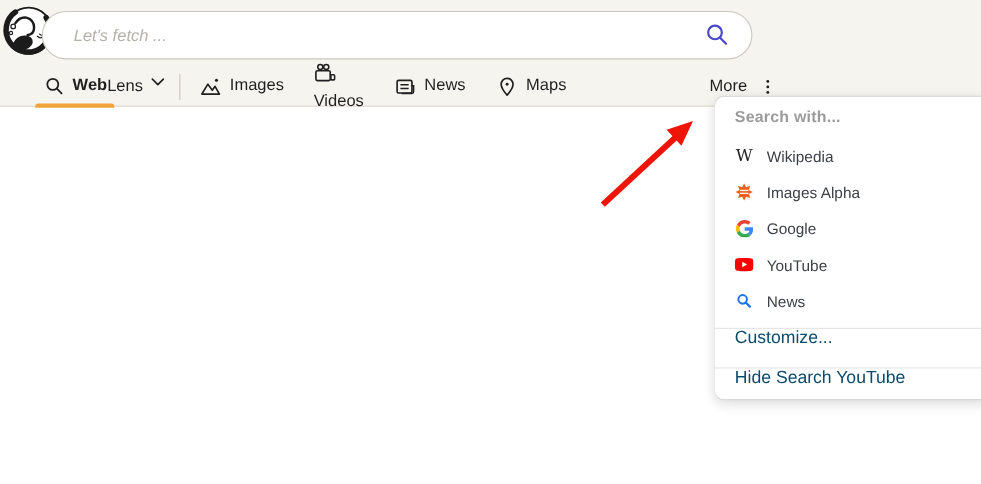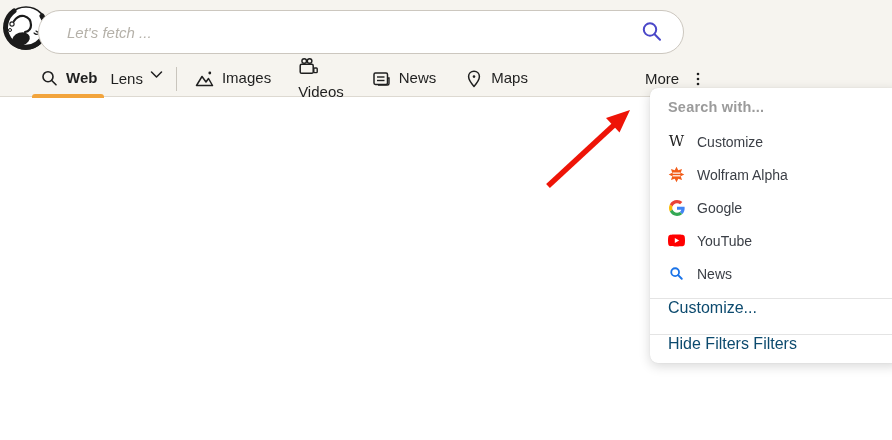--- a/index.html
+++ b/index.html
@@ -18,21 +18,21 @@
   .searchbar input { flex:1; border:none; outline:none; background:transparent;
                      font-size:15px; color:#333; font-family:"Liberation Sans", sans-serif;font-style:italic; }
   .searchbar input::placeholder { color:#b5b1a9; }
   .search-submit { width:26px; height:26px; display:flex; align-items:center; justify-content:center; cursor:pointer; }
 
   
   .nav { position:absolute; top:60px; left:40px; height:37px; display:flex; align-items:center; }
   .tab { display:flex; align-items:flex-start; gap:7px; font-size:15px; color:#1f1f1f; cursor:pointer; white-space:nowrap; }
   .tab svg { display:block; }
   .tab.web { font-weight:bold; }
-  .tab.lens { margin-left:13px; }
+  .tab.lens { }
   .nav-divider { width:1px; height:24px; background:#c9c5bd; margin:0 17px 0 13px; }
   .tab.images { }
   .tab.videos { margin-left:27px;flex-direction:column; }
   .tab.news { margin-left:27px; }
   .tab.maps { margin-left:28px; }
   .active-underline { position:absolute; top:94px; left:32px; width:72px; height:4px;
                       background:#f2a43c; border-radius:3px 3px 0 0; }
   .more { position:absolute; top:60px; left:645px; height:37px; display:flex; align-items:center;
           gap:16px; font-size:15px; color:#1f1f1f; cursor:pointer;justify-content:center; }
 
@@ -154,32 +154,32 @@
 
   <div class="dropdown">
     <div class="menu-header">Search with...</div>
 
     <div class="menu-items">
 
       <div class="menu-item">
         <span class="menu-icon">
             <span class="wiki-w">W</span>
           </span>
-        <span>Customize</span>
+        <span>Wikipedia</span>
       </div>
 
       <div class="menu-item">
         <span class="menu-icon">
           <svg width="17" height="17" viewBox="0 0 24 24">
             <polygon fill="#f25c19" points="12,1 14.5,6 19.8,4.2 18,9.5 23,12 18,14.5 19.8,19.8 14.5,18 12,23 9.5,18 4.2,19.8 6,14.5 1,12 6,9.5 4.2,4.2 9.5,6"></polygon>
             <rect x="6.5" y="9.2" width="11" height="1.7" fill="#ffffff"></rect>
             <rect x="6.5" y="13" width="11" height="1.7" fill="#ffffff"></rect>
           </svg>
         </span>
-        <span>Wolfram Alpha</span>
+        <span>Images Alpha</span>
       </div>
 
       <div class="menu-item">
         <span class="menu-icon">
           <svg width="16" height="16" viewBox="0 0 48 48">
             <path fill="#EA4335" d="M24 9.5c3.54 0 6.71 1.22 9.21 3.6l6.85-6.85C35.9 2.38 30.47 0 24 0 14.62 0 6.51 5.38 2.56 13.22l7.98 6.19C12.43 13.72 17.74 9.5 24 9.5z"></path>
             <path fill="#4285F4" d="M46.98 24.55c0-1.57-.15-3.09-.38-4.55H24v9.02h12.94c-.58 2.96-2.26 5.48-4.78 7.18l7.73 6c4.51-4.18 7.09-10.36 7.09-17.65z"></path>
             <path fill="#FBBC05" d="M10.53 28.59c-.48-1.45-.76-2.99-.76-4.59s.27-3.14.76-4.59l-7.98-6.19C.92 16.46 0 20.12 0 24c0 3.88.92 7.54 2.56 10.78l7.97-6.19z"></path>
             <path fill="#34A853" d="M24 48c6.48 0 11.93-2.13 15.89-5.81l-7.73-6c-2.15 1.45-4.92 2.3-8.16 2.3-6.26 0-11.57-4.22-13.47-9.91l-7.98 6.19C6.51 42.62 14.62 48 24 48z"></path>
           </svg>
@@ -207,21 +207,21 @@
         <span>News</span>
       </div>
 
     </div>
 
     <div class="menu-sep"></div>
     <div class="menu-footer-item">
       <span>Customize...</span>
     </div>
     <div class="menu-footer-item last">
-      <span>Hide Filters Filters</span>
+      <span>Hide Search YouTube</span>
     </div>
   </div>
 
   <svg class="arrow-overlay" viewBox="0 0 100 100">
     <line x1="8" y1="88" x2="74" y2="27" stroke="#ee1407" stroke-width="5.5"></line>
     <polygon points="90,12 79.5,34.5 66,20" fill="#ee1407"></polygon>
   </svg>
 
 </div>
 

